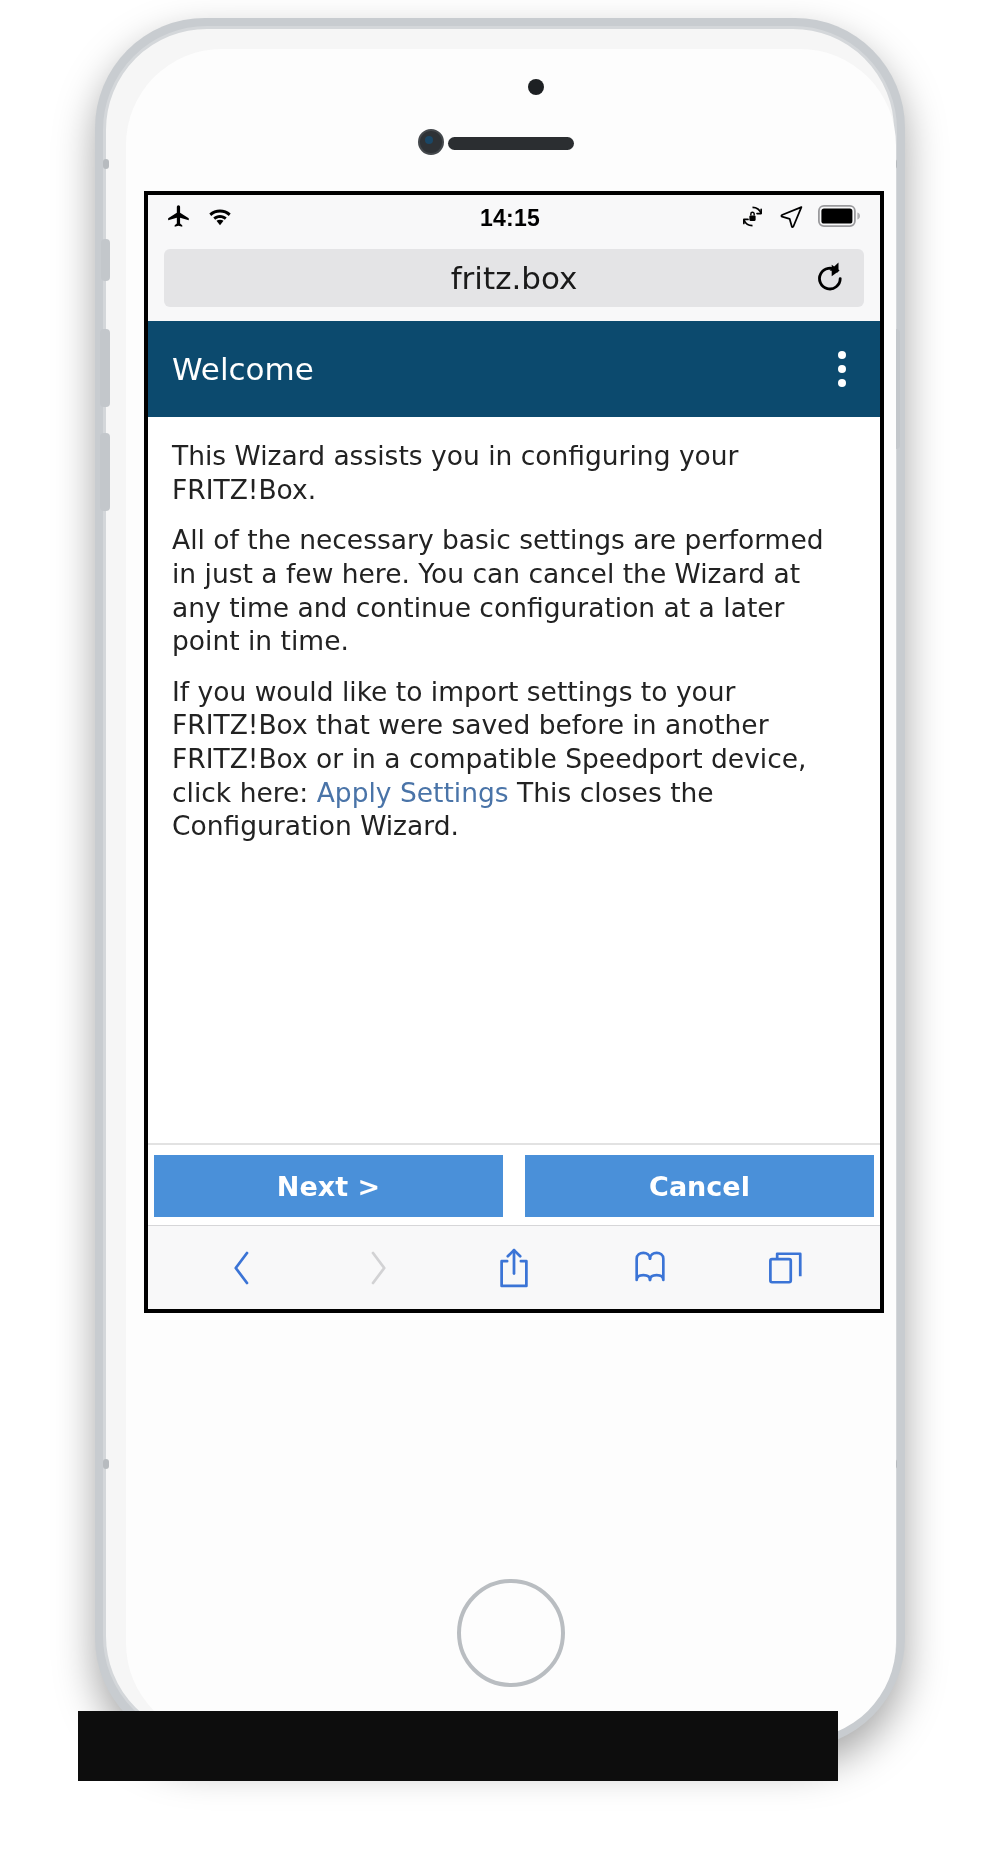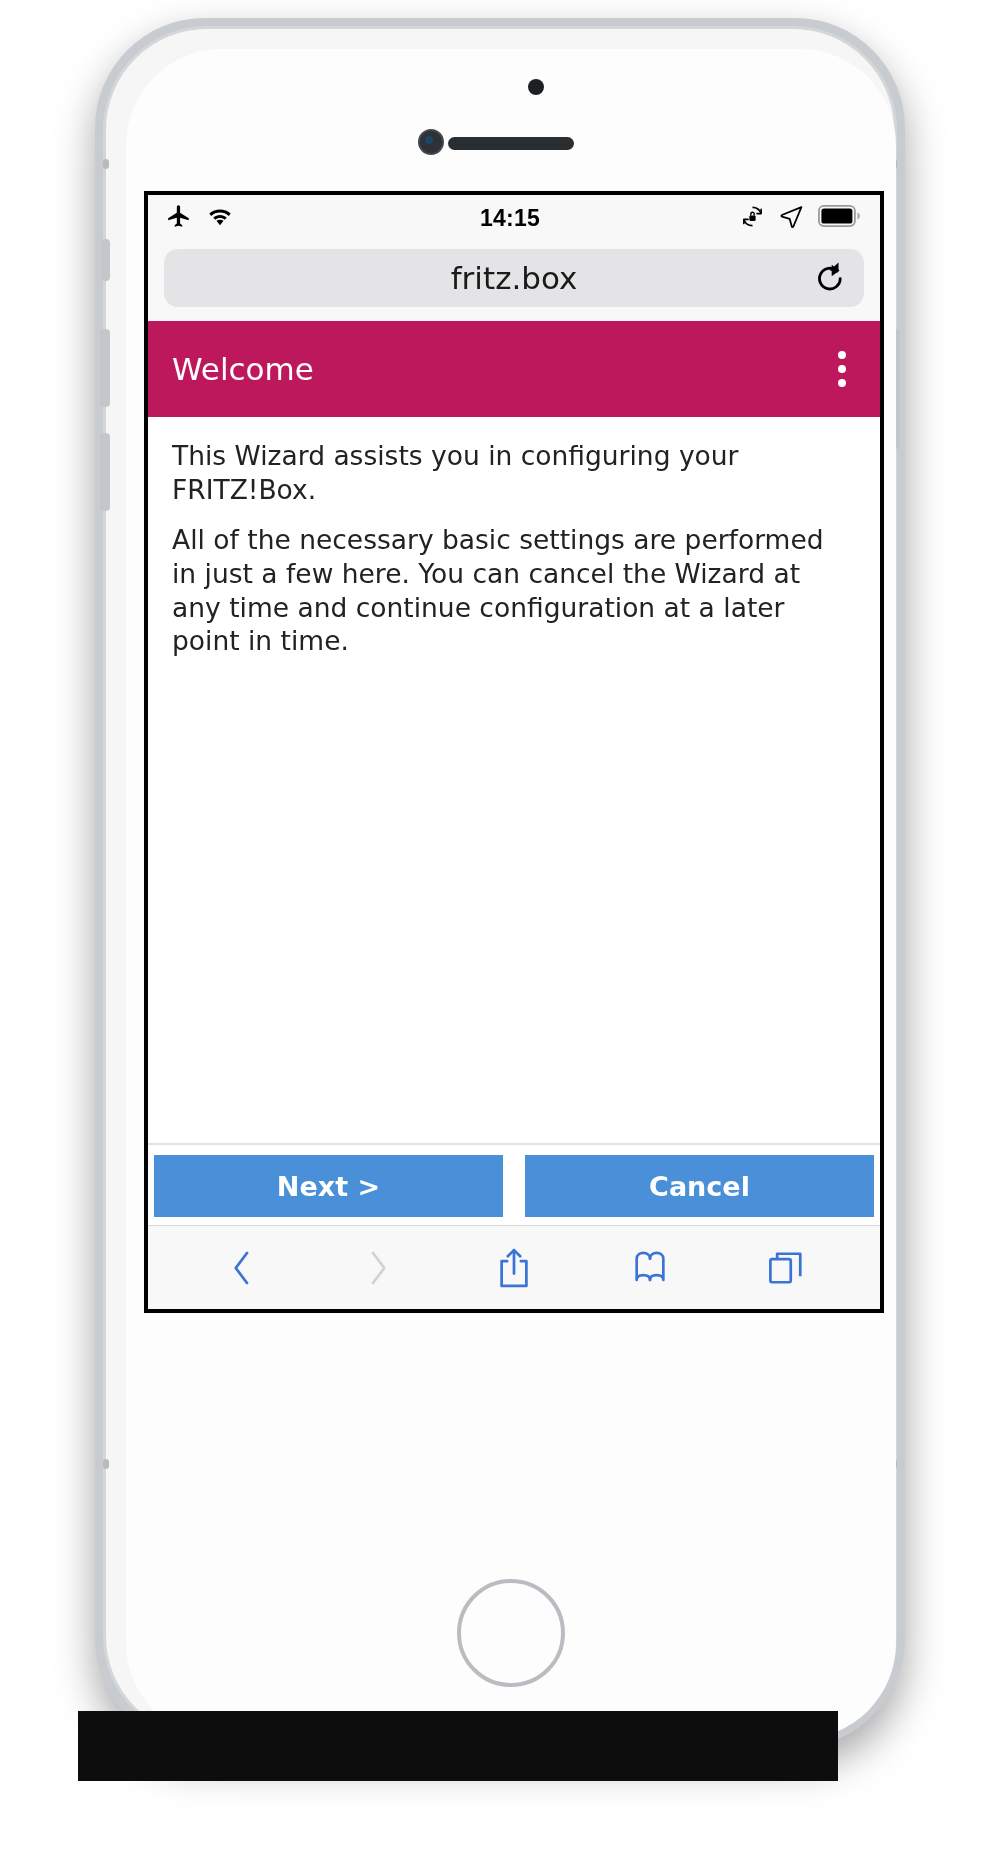--- a/index.html
+++ b/index.html
@@ -170,21 +170,21 @@
 
   
   .browser-toolbar {
     background: #f8f8f9;
     padding: 8px 16px 14px 16px;
     flex: 0 0 auto;
   }
   .url-pill {
     position: relative;
     height: 58px;
-    border-radius: 14px;
+    border-radius: 6px;
     background: #e4e4e6;
     display: flex;
     align-items: center;
     justify-content: center;
   }
   .url-text {
     font-size: 31px;
     color: #1a1a1a;
     font-family: "DejaVu Sans", sans-serif;
   }
@@ -196,21 +196,21 @@
     width: 36px;
     height: 36px;
     display: flex;
     align-items: center;
     justify-content: center;
     cursor: pointer;
   }
 
   
   .app-header {
-    background: #be185d;
+    background: #0c4a6e;
     height: 96px;
     display: flex;
     align-items: center;
     padding: 0 24px;
     box-sizing: border-box;
     flex: 0 0 auto;
   }
   .app-title {
     color: #ffffff;
     font-size: 31px;
@@ -379,20 +379,21 @@
           <span class="kebab-menu">
             <span></span>
             <span></span>
             <span></span>
           </span>
         </div>
 
         <div class="page-content">
           <p class="para">This Wizard assists you in configuring your FRITZ!Box.</p>
           <p class="para">All of the necessary basic settings are performed in just a few here. You can cancel the Wizard at any time and continue configuration at a later point in time.</p>
+          <p class="para"><span>If you would like to import settings to your FRITZ!Box that were saved before in another FRITZ!Box or in a compatible Speedport device, click here: </span><a class="inline-link" href="#">Apply Settings</a><span> This closes the Configuration Wizard.</span></p>
         </div>
 
         <div class="action-bar">
           <button class="action-btn">Next &gt;</button>
           <button class="action-btn">Cancel</button>
         </div>
 
         <div class="safari-toolbar">
           <span class="tb-icon">
             <svg width="32" height="40" viewBox="0 0 24 32" fill="none" stroke="#3b74d6" stroke-width="2.2" stroke-linecap="round" stroke-linejoin="round">

